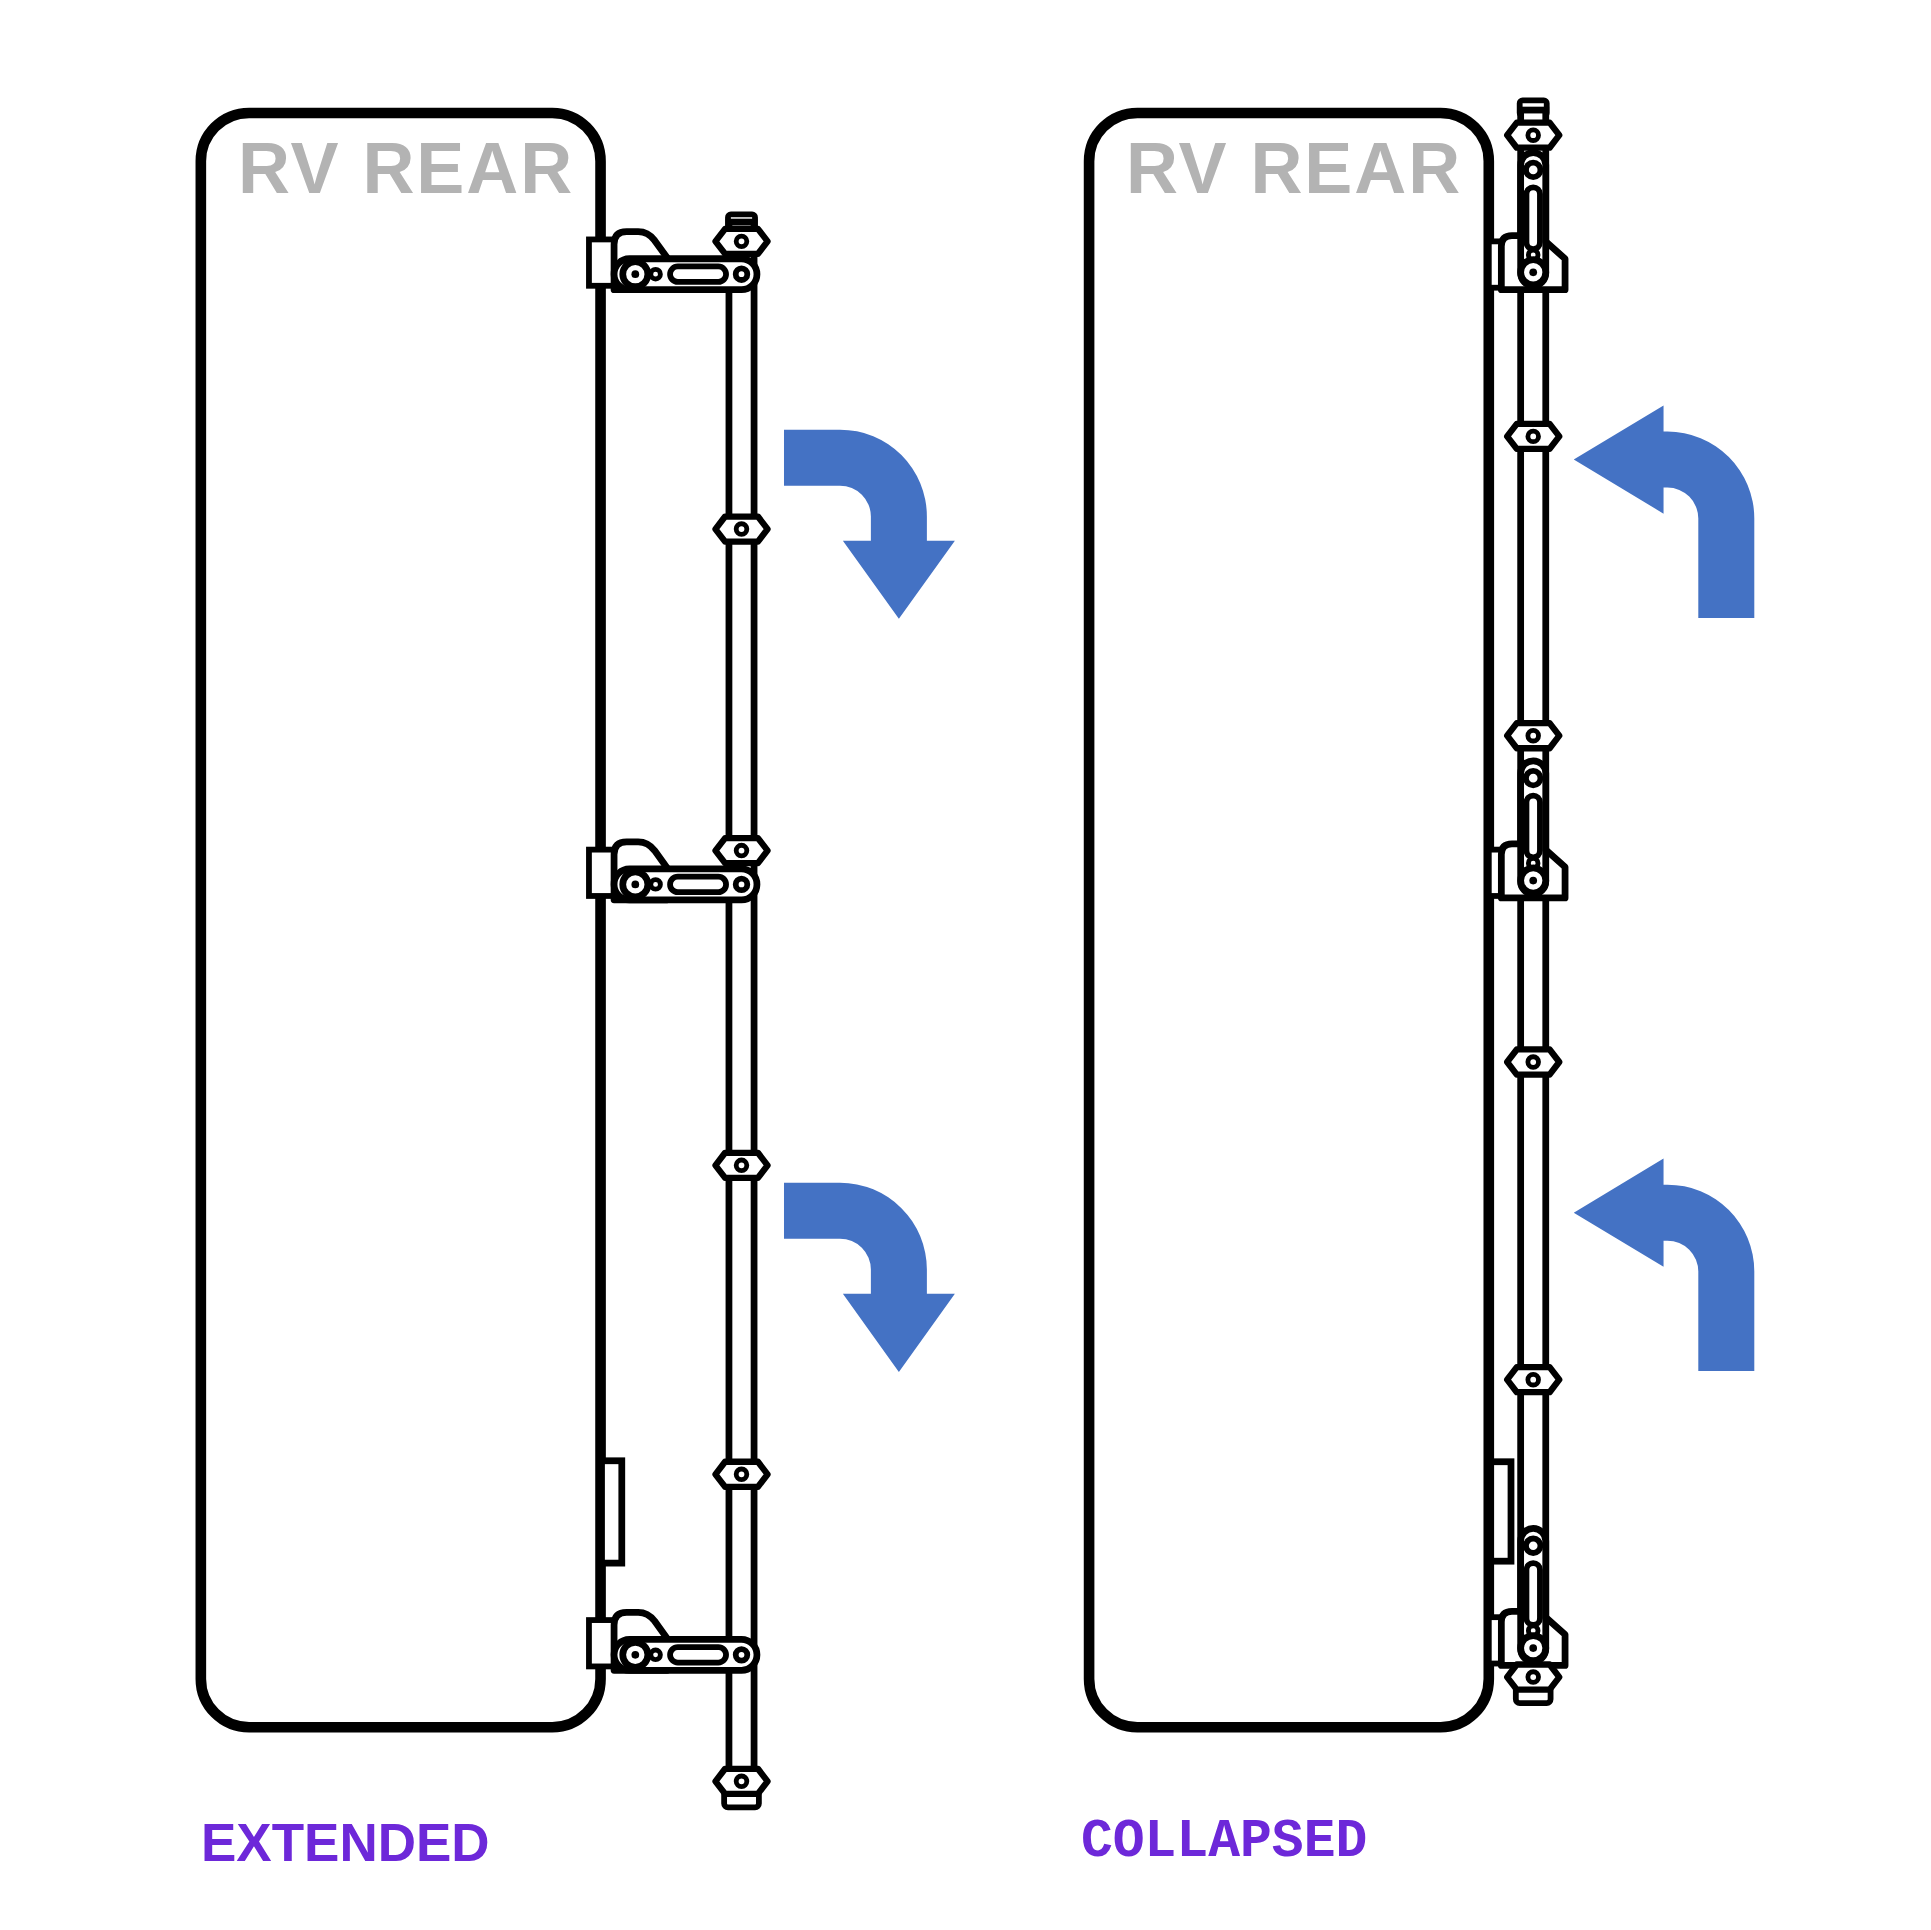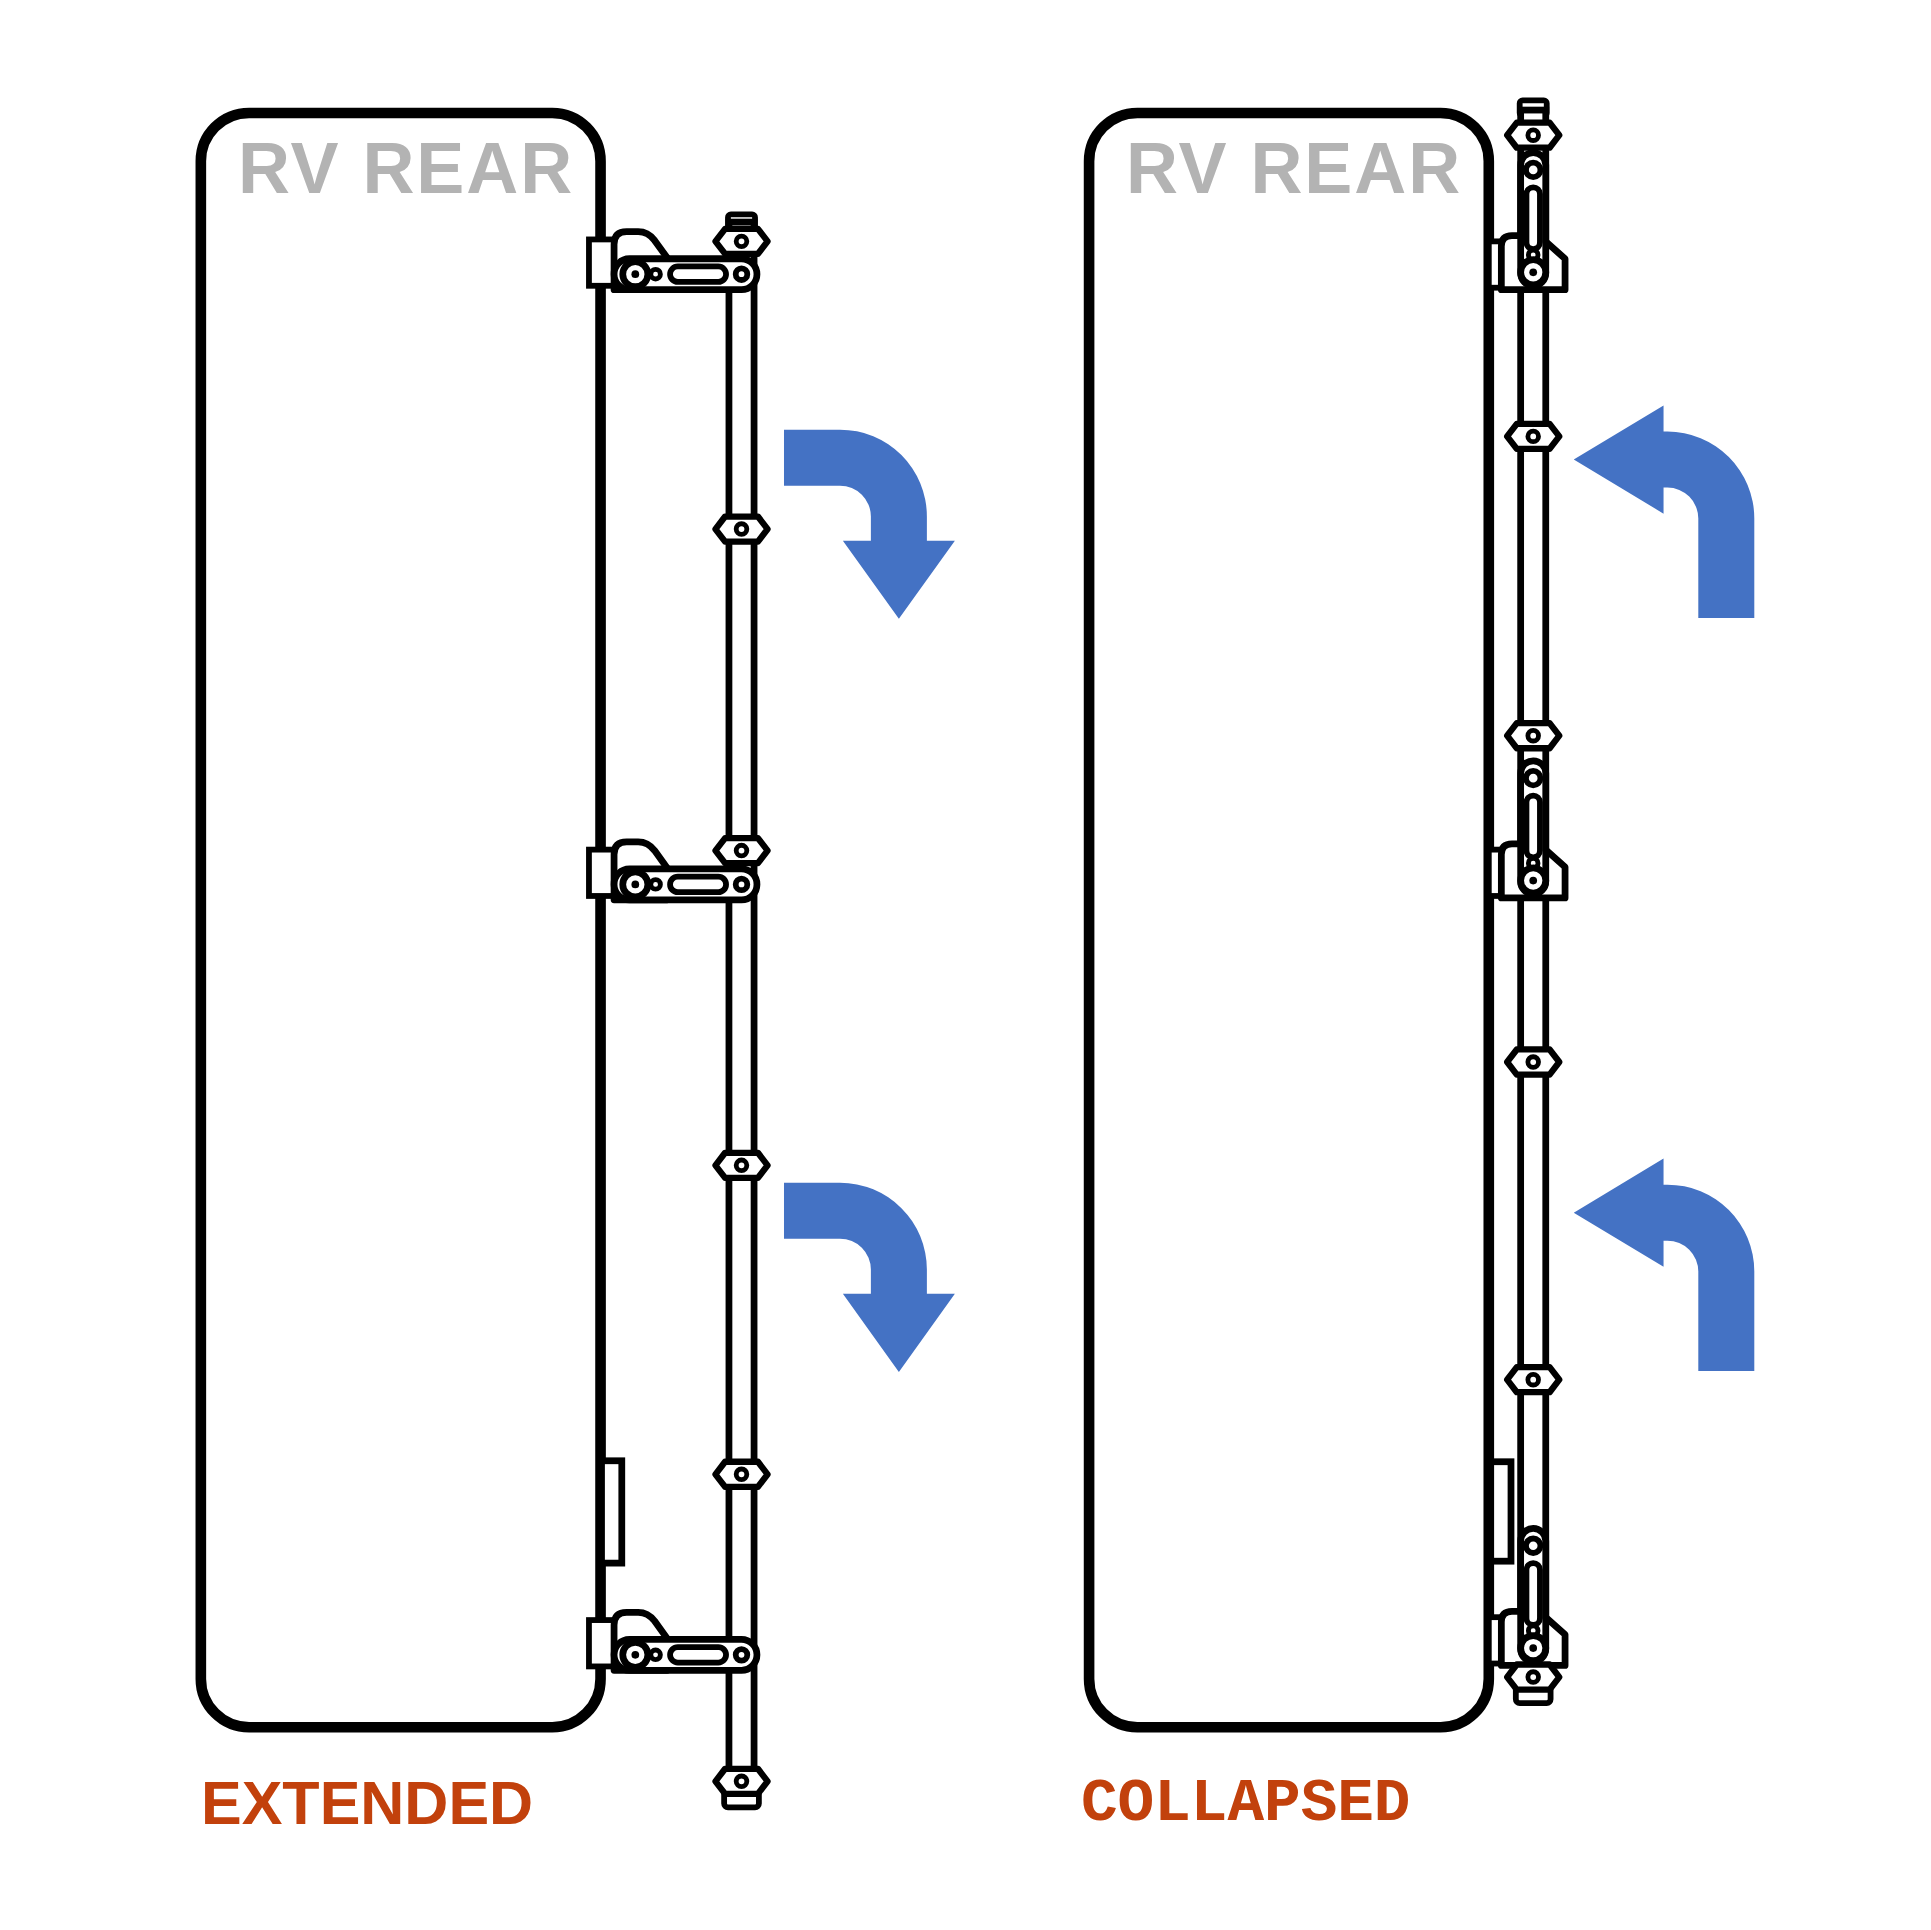--- a/index.html
+++ b/index.html
@@ -18,23 +18,24 @@
     font-weight: bold;
     white-space: nowrap;
     user-select: none;
   }
   .rv-label {
     color: #b3b3b3;
     font-size: 72px;
     letter-spacing: 1.9px;
   }
   .state-label {
-    color: #c2410c;
-    font-size: 61px;
+    color: #6d28d9;
+    font-size: 53px;
     letter-spacing: 0px;
+    margin-top: 43px;
   }
   #rv-label-left   { left: 238px;  top: 132px; }
   #rv-label-right  { left: 1126px; top: 132px; }
   #state-label-left  { left: 201px;  top: 1773px; }
   #state-label-right { left: 1081px; top: 1773px; font-family: Liberation Mono, monospace; }
 </style>
 </head>
 <body>
 
 <div id="stage">

